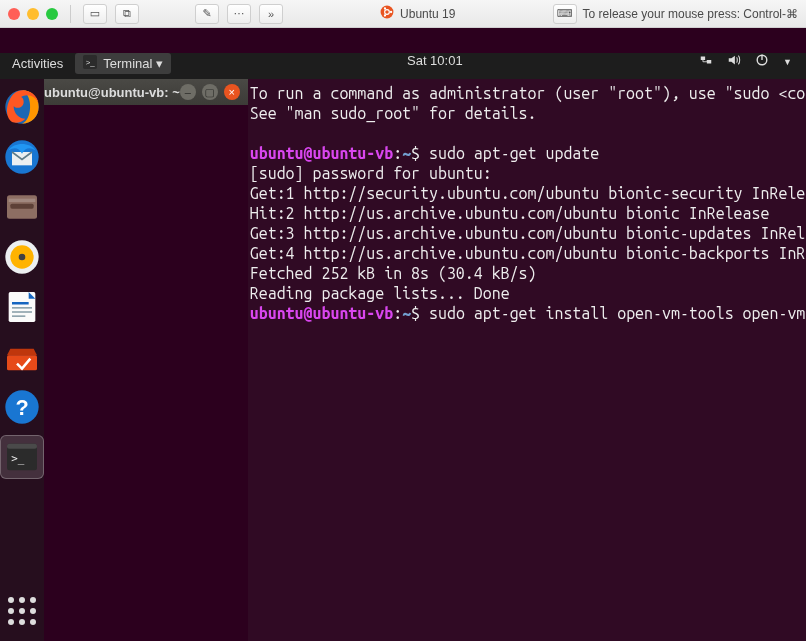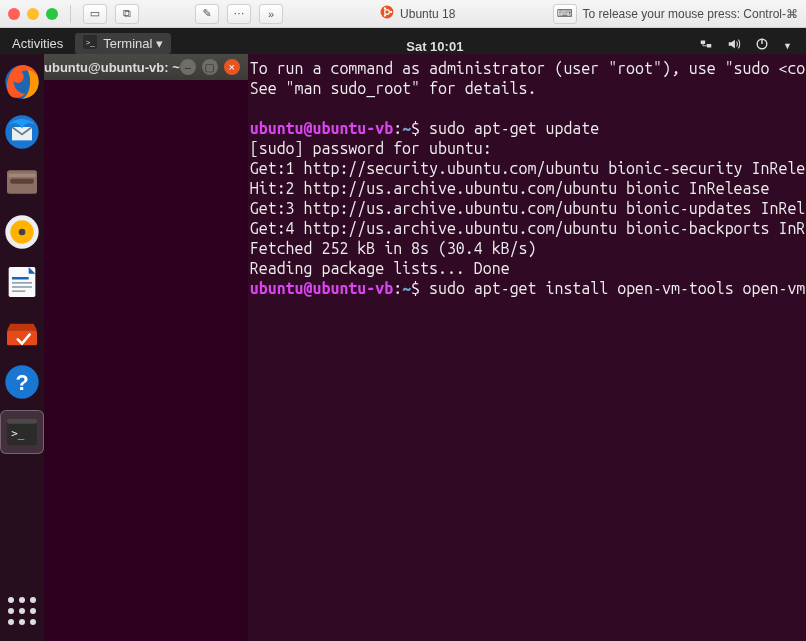--- a/index.html
+++ b/index.html
@@ -45,26 +45,27 @@
 
 .ubuntu {
   position:absolute; top:28px; left:0; right:0; bottom:0;
   background:#2c001e;
   display:flex; flex-direction:column;
 }
 .gnome-top {
   height:26px;
   background:#1d1d1d;
   color:#ddd;
-  display:flex; align-items:flex-end;
+  display:flex; align-items:flex-start;
   font-size:13px;
+  margin-top:25px;
 }
 .gnome-top .left { display:flex; align-items:center; gap:12px; padding-left:12px; }
 .gnome-top .menu-app { display:flex; align-items:center; gap:6px; background:#3d3d3d; padding:2px 8px; border-radius:3px; }
-.gnome-top .center { flex:1; text-align:center; font-weight:700; }
+.gnome-top .center { flex:1; text-align:center; font-weight:400; }
 .gnome-top .right { display:flex; align-items:center; gap:14px; padding-right:14px; font-size:13px; }
 .gnome-top .ico { fill:#ddd; }
 
 .desk { flex:1; display:flex; }
 
 
 .dock {
   width:56px;
   background:rgba(30,30,30,0.45);
   display:flex; flex-direction:column; align-items:center;
@@ -150,21 +151,21 @@
   <div class="vm-center">
     <span>
       <svg width="14" height="14" viewBox="0 0 24 24">
           <circle cx="12" cy="12" r="11" fill="#e95420"></circle>
           <circle cx="12" cy="12" r="4" fill="none" stroke="#fff" stroke-width="2"></circle>
           <circle cx="19" cy="12" r="2" fill="#fff"></circle>
           <circle cx="8.5" cy="6" r="2" fill="#fff"></circle>
           <circle cx="8.5" cy="18" r="2" fill="#fff"></circle>
         </svg>
     </span>
-    <span>Ubuntu 18</span>
+    <span>Ubuntu 19</span>
   </div>
   <div class="vm-right">
     <div class="vm-btn">⌨</div>
     <span>To release your mouse press: Control-⌘</span>
   </div>
 </div>
 
 <div class="ubuntu">
 
   <div class="gnome-top">

